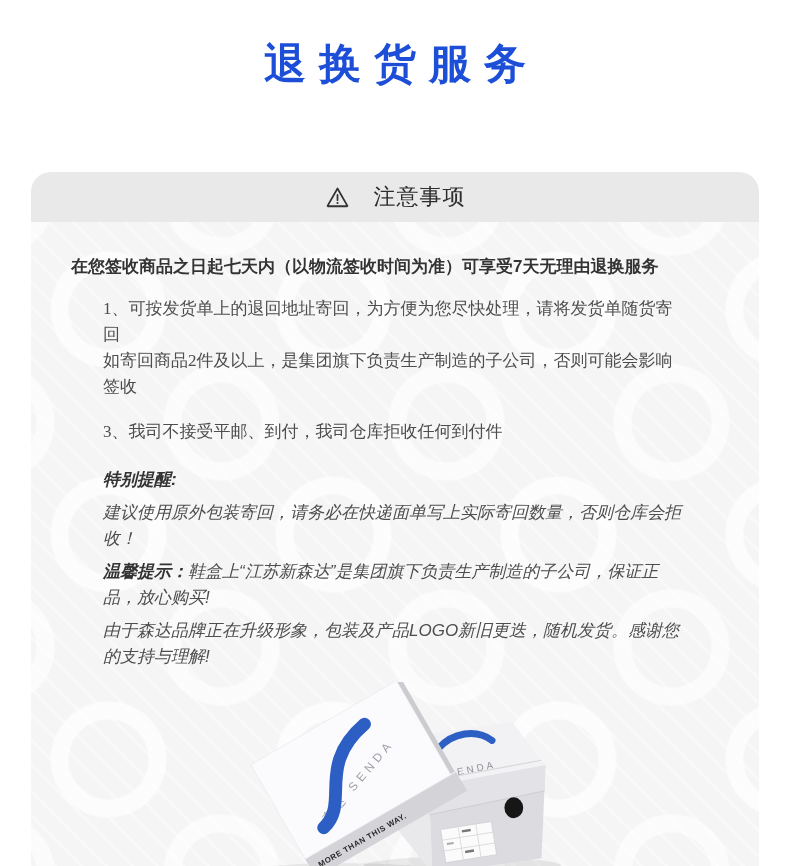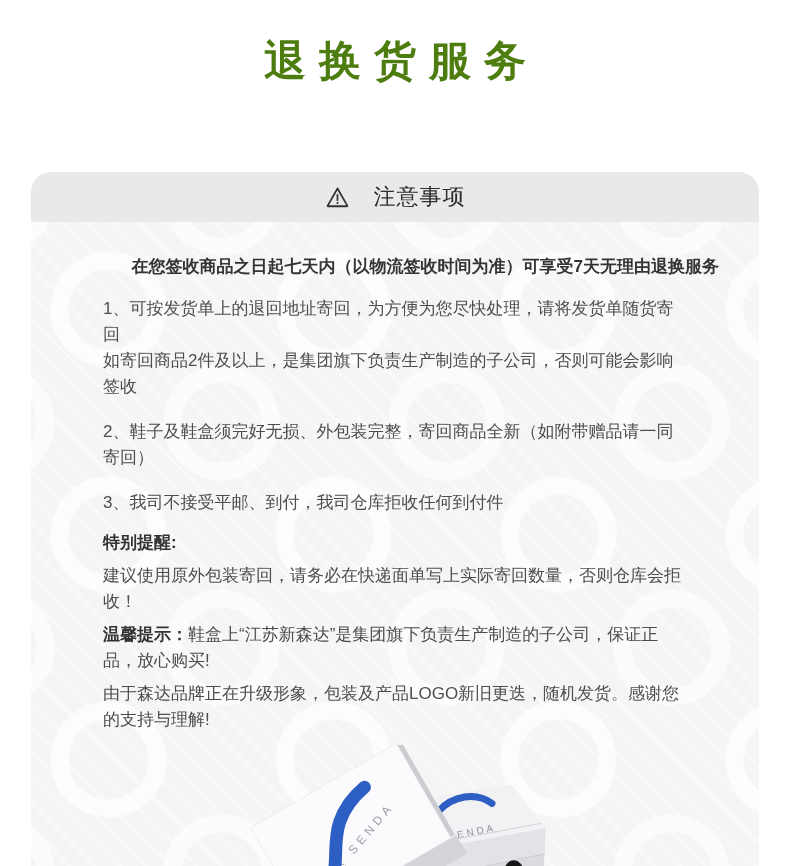--- a/index.html
+++ b/index.html
@@ -7,21 +7,21 @@
     width:790px;height:866px;background:#ffffff;overflow:hidden;
     font-family:"Liberation Sans","DejaVu Sans",sans-serif;
     -webkit-font-smoothing:antialiased;
   }
   .page{width:790px;height:866px;position:relative;}
 
   
   .page-title{
     margin:36px 0 0;padding-left:13px;
     text-align:center;font-size:42px;line-height:56px;
-    font-weight:600;color:#4d7c0f;letter-spacing:13px;font-family:Liberation Mono, monospace;
+    font-weight:600;color:#1d4ed8;letter-spacing:13px;
   }
 
   
   .panel{
     width:728px;margin:80px auto 0;border-radius:20px;overflow:hidden;
   }
   .panel-header{
     height:50px;background:#e9e9ea;
     display:flex;align-items:center;justify-content:center;gap:24px;
   }
@@ -36,30 +36,30 @@
     background-color:#f5f5f6;
     background-image:
       repeating-linear-gradient(45deg, rgba(255,255,255,0) 0px, rgba(255,255,255,0) 15px, rgba(255,255,255,0.38) 15px, rgba(255,255,255,0.38) 18px),
       radial-gradient(circle, rgba(253,253,254,0) 39px, rgba(253,253,254,0.85) 41px, rgba(253,253,254,0.85) 57px, rgba(253,253,254,0) 59px),
       radial-gradient(circle, rgba(253,253,254,0) 39px, rgba(253,253,254,0.8) 41px, rgba(253,253,254,0.8) 57px, rgba(253,253,254,0) 59px);
     background-size:auto, 225px 225px, 225px 225px;
     background-position:0 0, -35px -25px, 78px 88px;
   }
 
   .intro{
-    margin:0;text-align:right;
+    margin:0;text-align:left;
     font-size:17px;line-height:26px;font-weight:700;color:#333333;
   }
-  .para{margin:16px 0 0;padding:0 32px;}
+  .para{margin:16px 0 0;padding:0 32px;font-family:Liberation Serif, serif;}
   .para .line{
     display:block;font-size:17px;line-height:26px;color:#4d4d4d;
   }
   .para + .para{margin-top:19px;}
 
-  .special{margin-top:14px;padding:0 32px;}
+  .special{margin-top:22px;padding:0 32px;font-style:italic;}
   .special-heading{
     margin:0;font-size:17px;line-height:26px;font-weight:700;color:#333333;
   }
   .special .line{
     display:block;margin-top:7px;font-size:17px;line-height:26px;color:#4d4d4d;
   }
   .special .tip-label{font-weight:700;color:#333333;}
 
   
   .boxfig{width:340px;height:198px;margin:12px auto 0;}
@@ -88,21 +88,20 @@
     <div class="panel-body">
 
       <p class="intro">在您签收商品之日起七天内（以物流签收时间为准）可享受7天无理由退换服务</p>
 
       <p class="para">
         <span class="line">1、可按发货单上的退回地址寄回，为方便为您尽快处理，请将发货单随货寄回</span>
         <span class="line">如寄回商品2件及以上，是集团旗下负责生产制造的子公司，否则可能会影响签收</span>
       </p>
 
       <p class="para">
-        <span class="line">2、鞋子及鞋盒须完好无损、外包装完整，寄回商品全新（如附带赠品请一同寄回）</span>
       </p>
 
       <p class="para">
         <span class="line">3、我司不接受平邮、到付，我司仓库拒收任何到付件</span>
       </p>
 
       <div class="special">
         <p class="special-heading">特别提醒:</p>
         <span class="line">建议使用原外包装寄回，请务必在快递面单写上实际寄回数量，否则仓库会拒收！</span>
         <span class="line"><span class="tip-label">温馨提示：</span><span>鞋盒上“江苏新森达”是集团旗下负责生产制造的子公司，保证正品，放心购买!</span></span>

